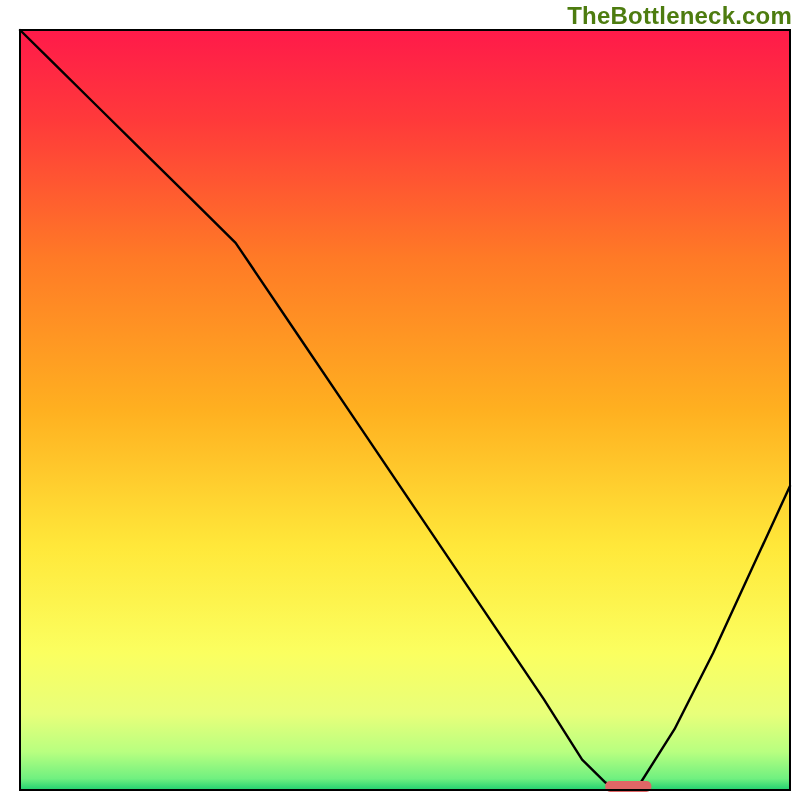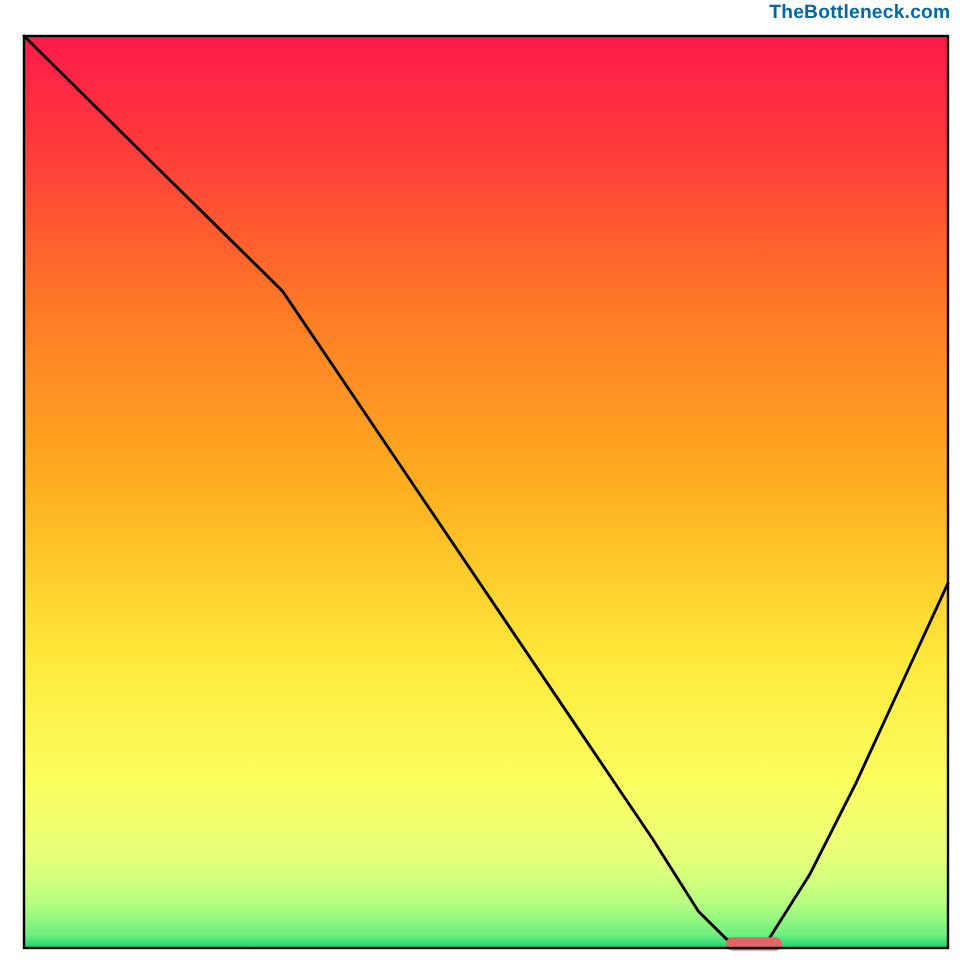--- a/index.html
+++ b/index.html
@@ -13,23 +13,23 @@
   }
   .container {
     position: relative;
     width: 800px;
     height: 800px;
   }
   .watermark {
     position: absolute;
     top: 2px;
     right: 8px;
-    font-size: 16px;
+    font-size: 24px;
     font-weight: 600;
-    color: #0369a1;
+    color: #4d7c0f;
     letter-spacing: 0.2px;
     z-index: 10;
   }
   svg {
     display: block;
   }
 </style>
 </head>
 <body>
 

